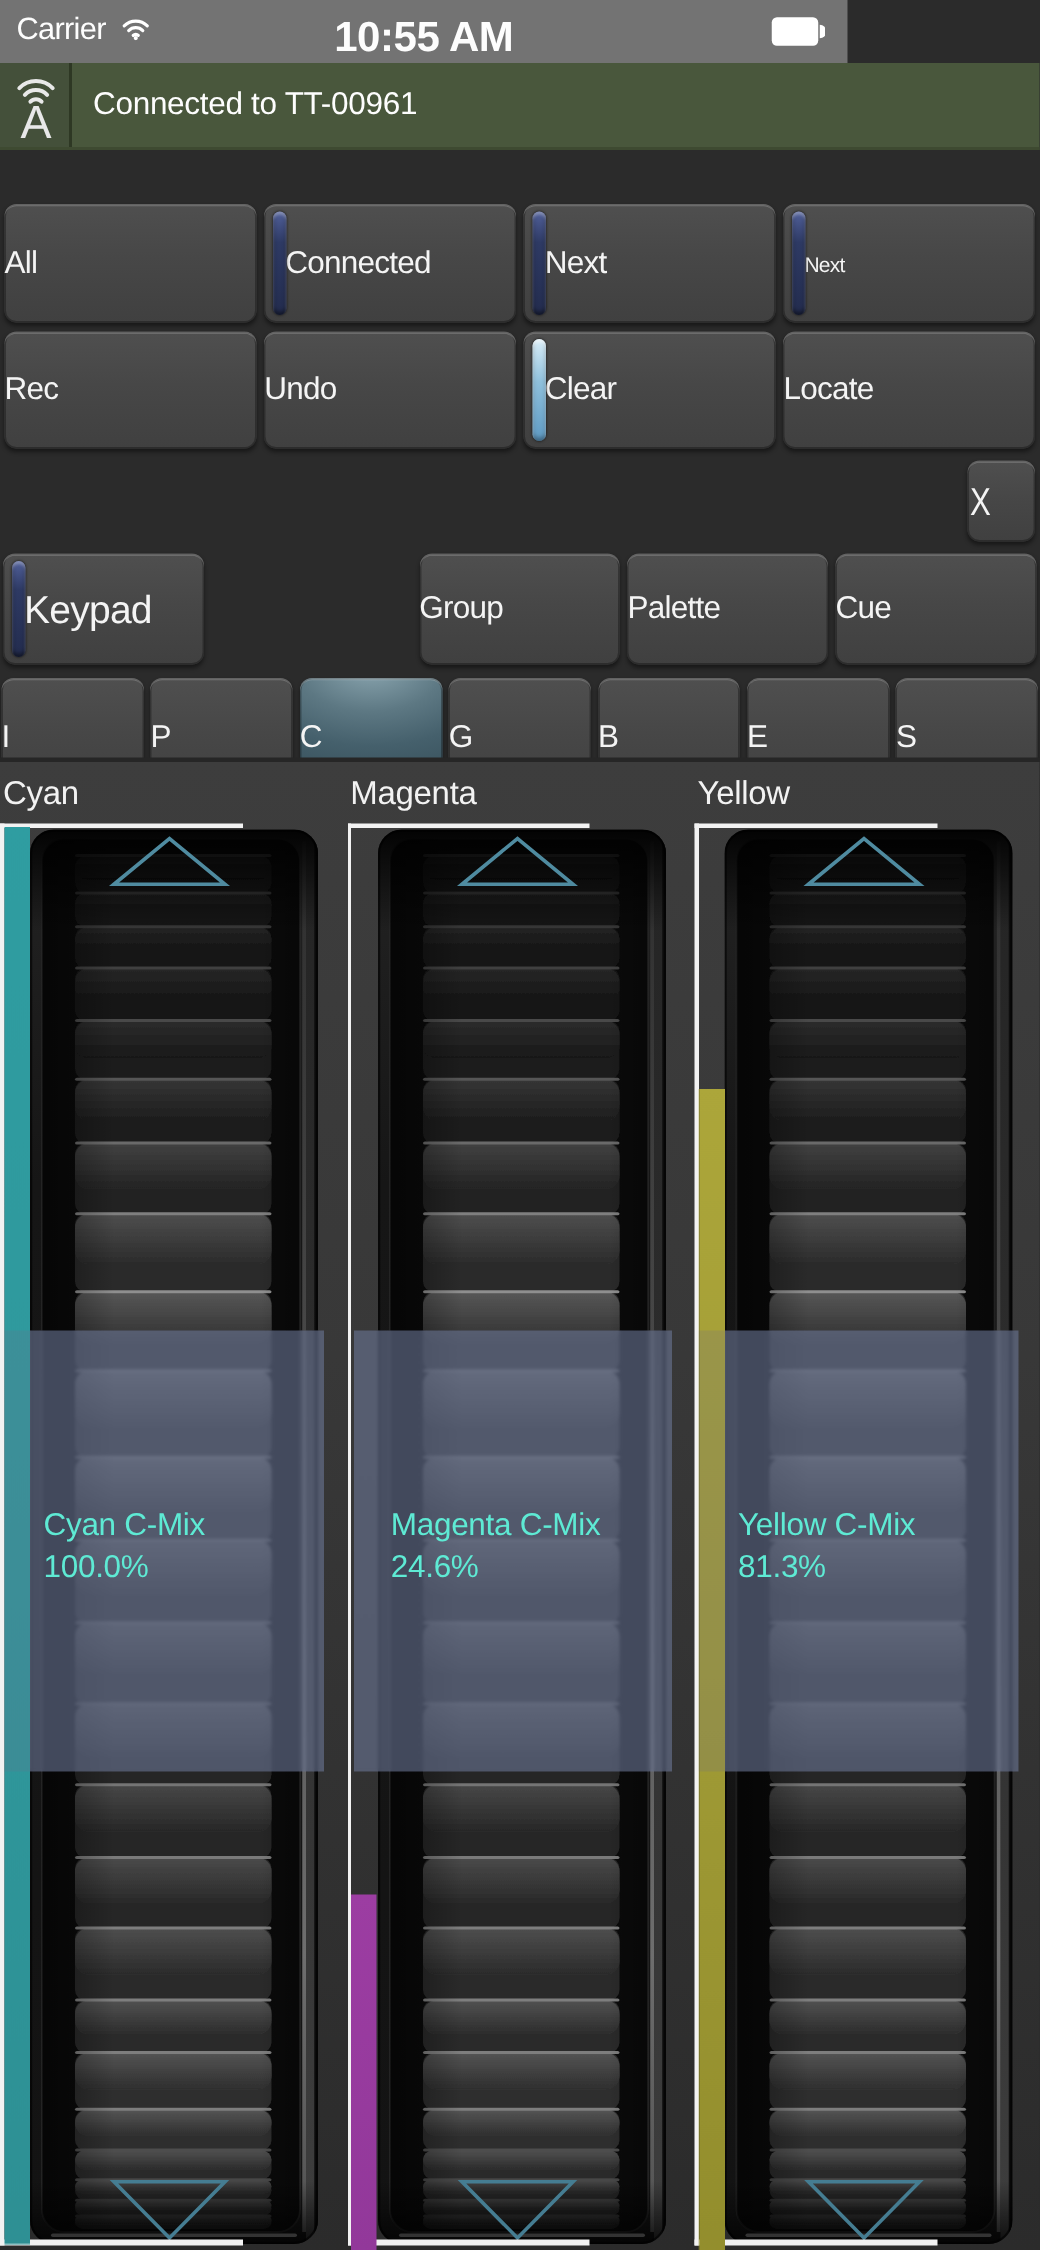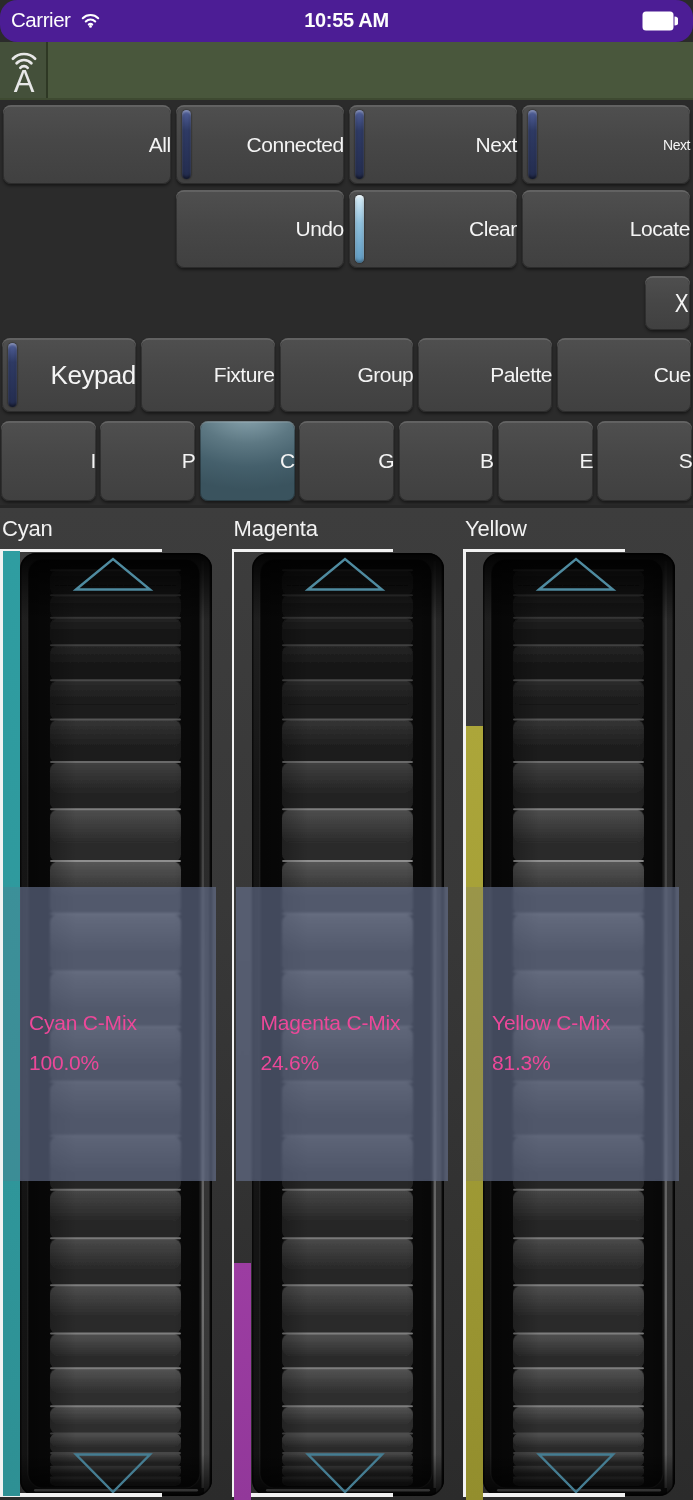--- a/index.html
+++ b/index.html
@@ -1,60 +1,60 @@
 <!DOCTYPE html>
 <html><head><meta charset="utf-8">
 <style>
 * { margin:0; padding:0; box-sizing:border-box; }
 html,body { width:693px; height:1500px; background:#2b2b2b; overflow:hidden;
   font-family:"Liberation Sans",sans-serif; }
 #screen { position:relative; width:693px; height:1500px; filter: blur(0.45px); }
 
-.statusbar { position:absolute; top:0; left:0; width:693px; height:42px;
-  background:#4c1d95; color:#fdfdfd;border-radius:17px; }
+.statusbar { position:absolute; top:0; left:0; width:565px; height:42px;
+  background:#737373; color:#fdfdfd; }
 .carrier { position:absolute; left:11px; top:8px; font-size:20.5px; letter-spacing:-0.45px; }
 .stime { position:absolute; left:0; right:0; top:9px; text-align:center;
-  font-size:20px; font-weight:bold; letter-spacing:-0.3px; }
+  font-size:28px; font-weight:bold; letter-spacing:-0.3px; }
 .batt { position:absolute; right:15px; top:11px; }
 
 .greenbar { position:absolute; top:42px; left:0; width:693px; height:58px;
   background:#49573c; border-bottom:2px solid #3e4a31; }
 .gicon { position:absolute; left:0; top:0; width:48px; height:56px;
   background:#44503a; border-right:2.5px solid #2e3824; }
 .gicon svg { position:absolute; left:0px; top:3px; }
 .gtext { position:absolute; left:62px; top:16px; font-size:21px; color:#fdfdfd;
   letter-spacing:-0.2px; }
 
 .btn { position:absolute; border-radius:8px; color:#f4f4f4;
   background:linear-gradient(180deg,#4f4f4f,#474747 45%,#404040);
   box-shadow: inset 0 1.5px 0 rgba(255,255,255,0.22), inset 0 0 0 1px rgba(0,0,0,0.3), 0 2px 3px rgba(0,0,0,0.45);
-  display:flex; align-items:center; justify-content:flex-end;
-  letter-spacing:-0.5px; }
+  display:flex; align-items:center; justify-content:flex-start;
+  letter-spacing:-0.5px;margin-top:31px; }
 .btn.active { background:radial-gradient(130% 95% at 50% -10%, #8ca7b1 0%, #5d7883 40%, #45606c 70%, #3a535e 100%); }
 .ind { position:absolute; left:6px; top:5px; bottom:5px; width:8.5px; border-radius:5px; }
 .btn .ind + span { margin-left:14px; }
 .ind.navy { background:linear-gradient(180deg,#51609a,#2e3a64 30%,#232c4e);
   box-shadow: inset 0 2px 2px rgba(255,255,255,0.3), inset 0 -2px 3px rgba(0,0,0,0.5), 0 0 2px rgba(0,0,0,0.8); }
 .ind.blue { background:linear-gradient(180deg,#d9edf7,#8fc0dc 42%,#5e9ac3);
   box-shadow: inset 0 2px 2px rgba(255,255,255,0.5), inset 0 -2px 3px rgba(0,0,0,0.35), 0 0 2px rgba(0,0,0,0.8); }
 
 .faders { position:absolute; top:505px; left:0; width:693px; height:995px;
   background:linear-gradient(180deg,#3d3d3d 0%,#383838 40%,#2b2b2b 100%); border-top:3px solid #262626; }
 .flabel { position:absolute; top:516px; font-size:22px; color:#f2f2f2;
   letter-spacing:-0.2px; }
 .funder { position:absolute; top:548.5px; width:161.5px; height:3.5px; background:#f2f2f2; z-index:4; }
 .fleft { position:absolute; top:548.5px; width:2.5px; height:948px; background:#f2f2f2; z-index:4; }
 .fbot { position:absolute; top:1493px; width:161.5px; height:4px; background:#f2f2f2; z-index:4; }
 .fbar { position:absolute; width:17px; z-index:5; }
 .ftrack { position:absolute; top:553px; width:192px; height:943px; z-index:2; }
 .fover { position:absolute; top:887px; width:212px; height:294px; z-index:3;
   background:rgba(107,118,150,0.60); backdrop-filter: blur(1.2px); }
 .fbartint { position:absolute; width:17px; background:rgba(110,110,138,0.22); z-index:5; }
-.ftext { position:absolute; top:1003px; font-size:21px; line-height:40px; z-index:6;
-  color:#ec4899; letter-spacing:-0.2px; }
+.ftext { position:absolute; top:1003px; font-size:21px; line-height:28px; z-index:6;
+  color:#5eead4; letter-spacing:-0.2px; }
 </style></head>
 <body>
 <div id="screen">
   <div class="statusbar">
     <div class="carrier">Carrier&nbsp; <svg width="19" height="15" viewBox="0 0 19 15" style="vertical-align:-1px">
 <g fill="none" stroke="#fff" stroke-width="2.1" stroke-linecap="round">
 <path d="M1.8 5.2 A 11 11 0 0 1 17.2 5.2"></path>
 <path d="M4.8 8.4 A 6.6 6.6 0 0 1 14.2 8.4"></path>
 <path d="M7.8 11.6 A 2.4 2.4 0 0 1 11.2 11.6"></path>
 </g>
@@ -70,55 +70,56 @@
     <div class="gicon">
         <svg width="48" height="52" viewBox="0 0 48 52">
 <g fill="none" stroke="#e8e8e8" stroke-width="2.7" stroke-linecap="round">
 <path d="M12.9 13.7 A 15.5 15.5 0 0 1 35.1 13.7"></path>
 <path d="M16.6 18.2 A 10.2 10.2 0 0 1 31.4 18.2"></path>
 <path d="M20.3 22.8 A 5.0 5.0 0 0 1 27.7 22.8"></path>
 </g>
 <text x="24" y="47" text-anchor="middle" font-family="Liberation Sans" font-size="31" fill="#e8e8e8">A</text>
 </svg>
       </div>
+    <div class="gtext">Connected to TT-00961</div>
   </div>
   <div class="btn" style="left:3px;top:105px;width:167.6px;height:79px;font-size:21px">
       <span>All</span>
     </div>
     <div class="btn" style="left:176.1px;top:105px;width:167.6px;height:79px;font-size:21px">
       <i class="ind navy"></i>
       <span>Connected</span>
     </div>
     <div class="btn" style="left:349.2px;top:105px;width:167.6px;height:79px;font-size:21px">
       <i class="ind navy"></i>
       <span>Next</span>
     </div>
     <div class="btn" style="left:522.3px;top:105px;width:167.6px;height:79px;font-size:14px">
       <i class="ind navy"></i>
       <span>Next</span>
     </div>
+  <div class="btn" style="left:3px;top:190px;width:167.6px;height:78px;font-size:21px">
+      <span>Rec</span>
+    </div>
     <div class="btn" style="left:176.1px;top:190px;width:167.6px;height:78px;font-size:21px">
       <span>Undo</span>
     </div>
     <div class="btn" style="left:522.3px;top:190px;width:167.6px;height:78px;font-size:21px">
       <span>Locate</span>
     </div>
     <div class="btn" style="left:349.2px;top:190px;width:167.6px;height:78px;font-size:21px">
       <i class="ind blue"></i>
       <span>Clear</span>
     </div>
   <div class="btn" style="left:645px;top:276px;width:45px;height:54px;font-size:26px">
       <span><span style="display:inline-block;transform:scaleX(0.8)">X</span></span>
     </div>
   <div class="btn" style="left:2.0px;top:338px;width:133.8px;height:74px;font-size:26px">
       <i class="ind navy"></i>
       <span>Keypad</span>
-    </div>
-    <div class="btn" style="left:140.75px;top:338px;width:133.8px;height:74px;font-size:21px">
-      <span>Fixture</span>
     </div>
     <div class="btn" style="left:418.25px;top:338px;width:133.8px;height:74px;font-size:21px">
       <span>Palette</span>
     </div>
     <div class="btn" style="left:279.5px;top:338px;width:133.8px;height:74px;font-size:21px">
       <span>Group</span>
     </div>
     <div class="btn" style="left:557.0px;top:338px;width:133.8px;height:74px;font-size:21px">
       <span>Cue</span>
     </div>

